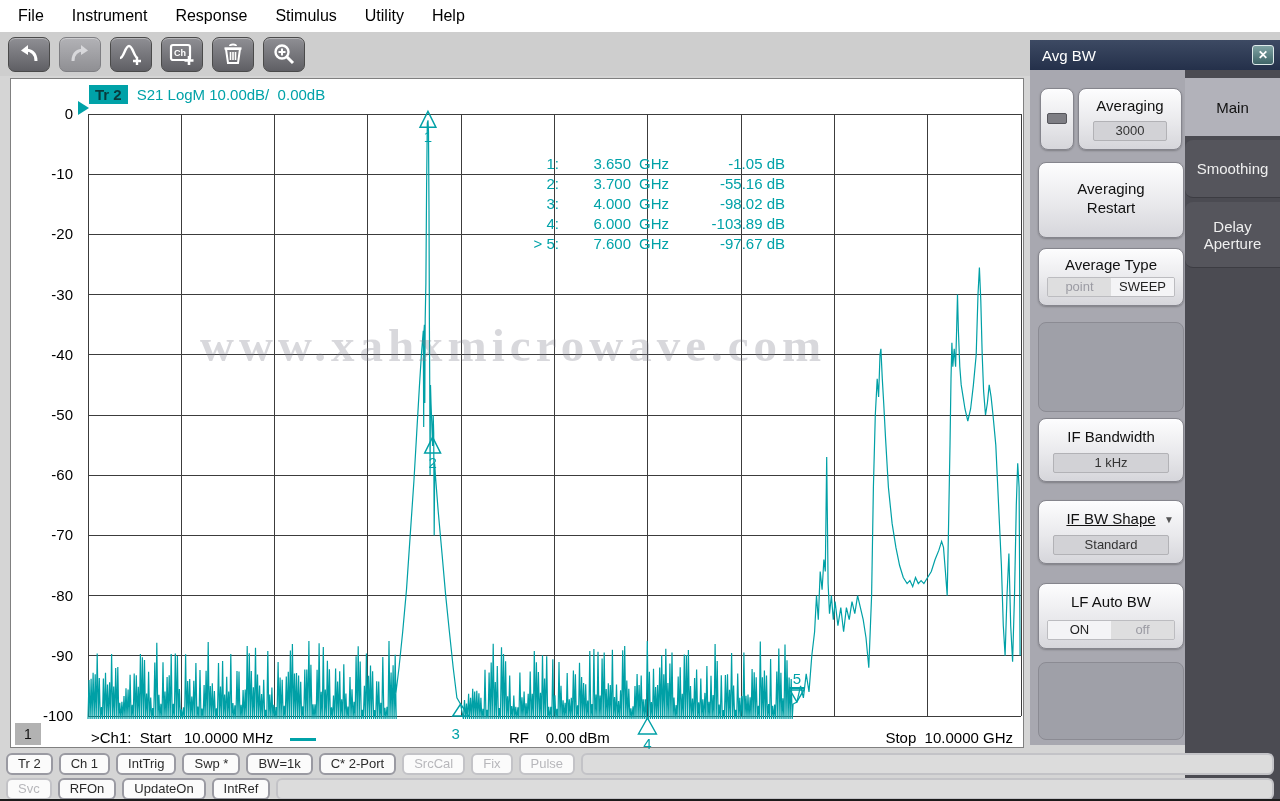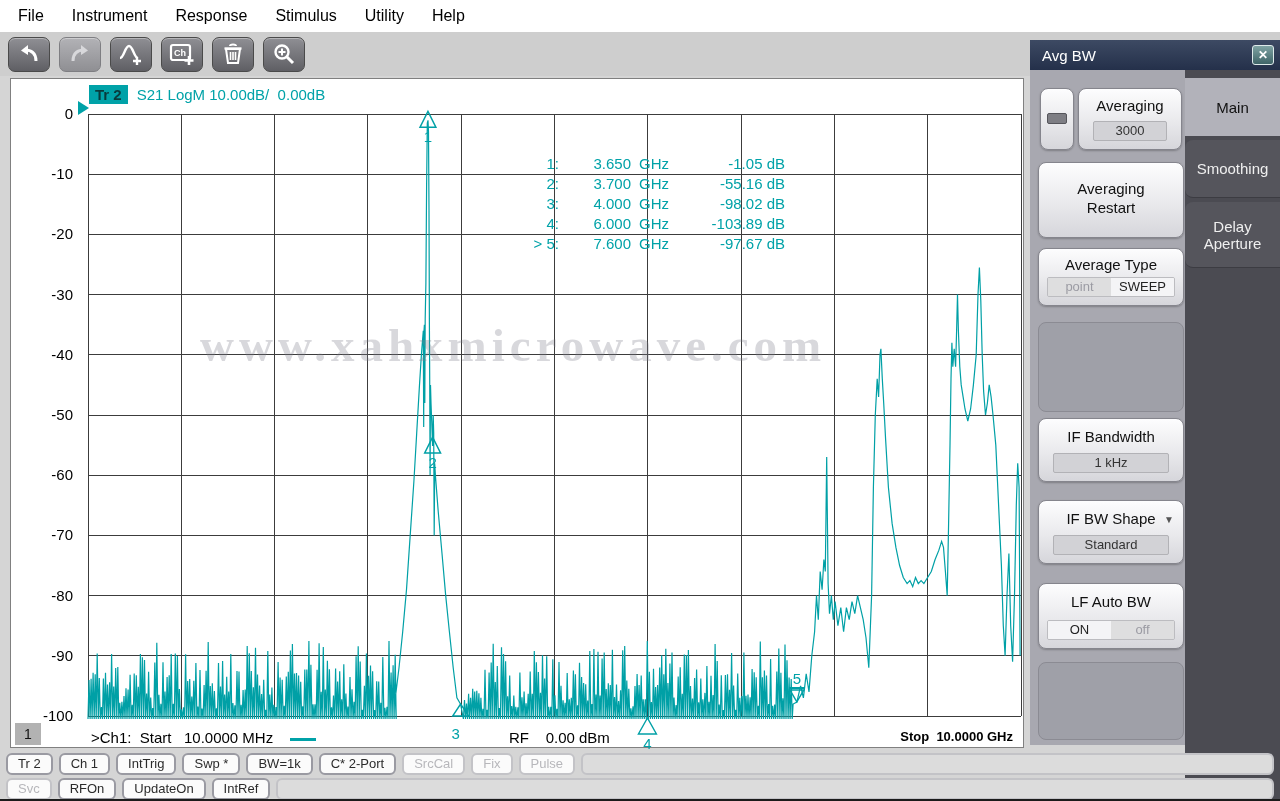--- a/index.html
+++ b/index.html
@@ -31,21 +31,21 @@
   .readout-row { display:flex; height:20px; line-height:20px; font-size:15px; color:#00a2a8; }
   .readout-row .m-label { width:58px; text-align:right; }
   .readout-row .m-freq  { width:72px; text-align:right; }
   .readout-row .m-unit  { width:42px; text-align:left; padding-left:8px; }
   .readout-row .m-value { width:112px; text-align:right; }
   #channel-badge { position:absolute; left:4px; top:644px; width:26px; height:22px; background:#b2b2b2; color:#111;
     font-size:14px; text-align:center; line-height:22px; }
   #start-label { position:absolute; left:80px; top:650px; font-size:15px; color:#000; white-space:pre; }
   #trace-legend-dash { position:absolute; left:279px; top:659px; width:26px; height:3px; background:#00a2a8; }
   #rf-label { position:absolute; left:498px; top:650px; font-size:15px; color:#000; white-space:pre; }
-  #stop-label { position:absolute; right:10px; top:650px; font-size:13px; color:#000; white-space:pre;font-weight:bold; }
+  #stop-label { position:absolute; right:10px; top:650px; font-size:15px; color:#000; white-space:pre; }
 
   
   #watermark { position:absolute; left:200px; top:318px; z-index:40; pointer-events:none;
     font-family:"Liberation Serif", serif; font-weight:bold; font-size:47px; letter-spacing:5px;
     color:rgba(125,125,138,0.30); white-space:nowrap; }
 
   
   #side-panel { position:absolute; left:1030px; top:40px; width:250px; height:705px; }
   #panel-titlebar { position:absolute; left:0; top:0; width:250px; height:30px;
     background:linear-gradient(180deg,#3d4a63,#24304a); display:flex; align-items:center; }
@@ -286,21 +286,21 @@
       </div>
     </div>
 
     <div class="soft-btn disabled-blank" style="left:8px; top:252px; width:146px; height:90px;"></div>
 
     <div class="soft-btn" style="left:8px; top:348px; width:146px; height:64px;">
       <span class="btn-label" style="margin-top:9px;">IF Bandwidth</span>
       <div class="value-box">1 kHz</div>
     </div>
 
-    <div class="soft-btn" style="left:8px; top:430px; width:146px; height:64px;">
+    <div class="soft-btn" style="left:8px; top:430px; width:146px; height:64px;text-decoration:underline;">
       <span class="btn-label" style="margin-top:9px;">IF BW Shape</span>
       <span id="shape-arrow">▼</span>
       <div class="value-box">Standard</div>
     </div>
 
     <div class="soft-btn" style="left:8px; top:513px; width:146px; height:66px;">
       <span class="btn-label" style="margin-top:9px;">LF Auto BW</span>
       <div class="toggle-strip">
         <div class="toggle-cell sel">ON</div>
         <div class="toggle-cell unsel">off</div>

